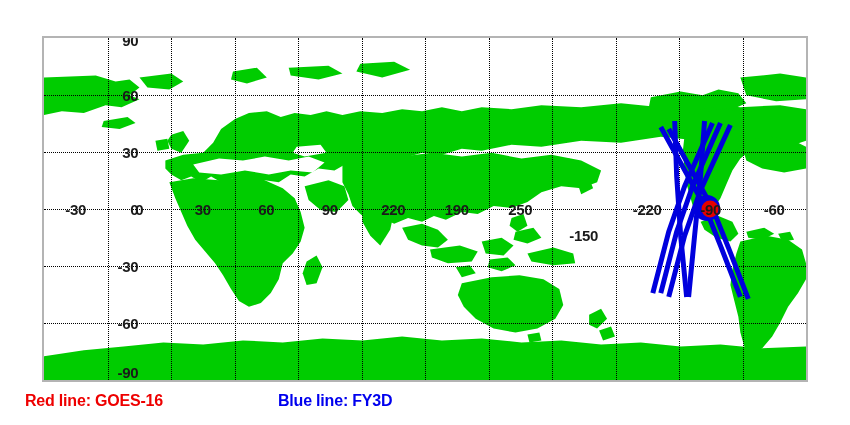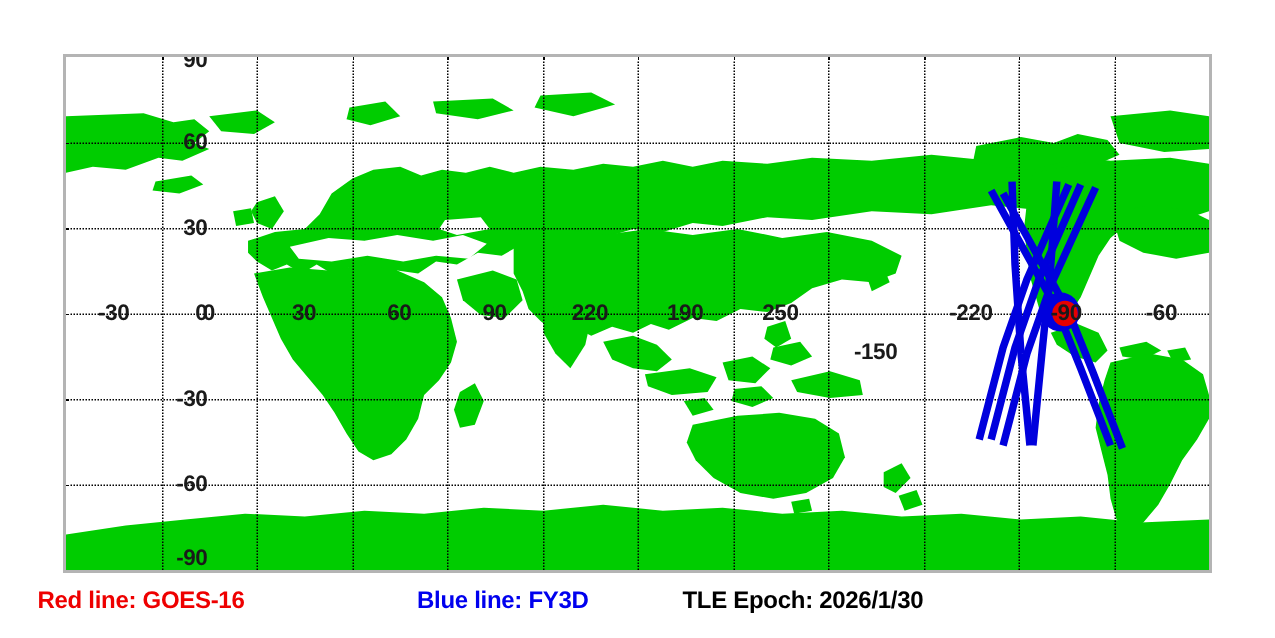--- a/index.html
+++ b/index.html
@@ -234,14 +234,13 @@
         <span class="lat-label" style="left: 95.25px; top: 285px;">-60</span>
         <span class="lat-label" style="left: 95.25px; top: 334px;">-90</span>
       </div>
 
   </div>
 </div>
 
 <div id="legend">
   <span id="legend-red" class="legend-entry">Red line: GOES-16</span>
   <span id="legend-blue" class="legend-entry">Blue line: FY3D</span>
-  <span id="legend-epoch" class="legend-entry">TLE Epoch: 2026/1/30</span>
 </div>
 
 </body></html>

